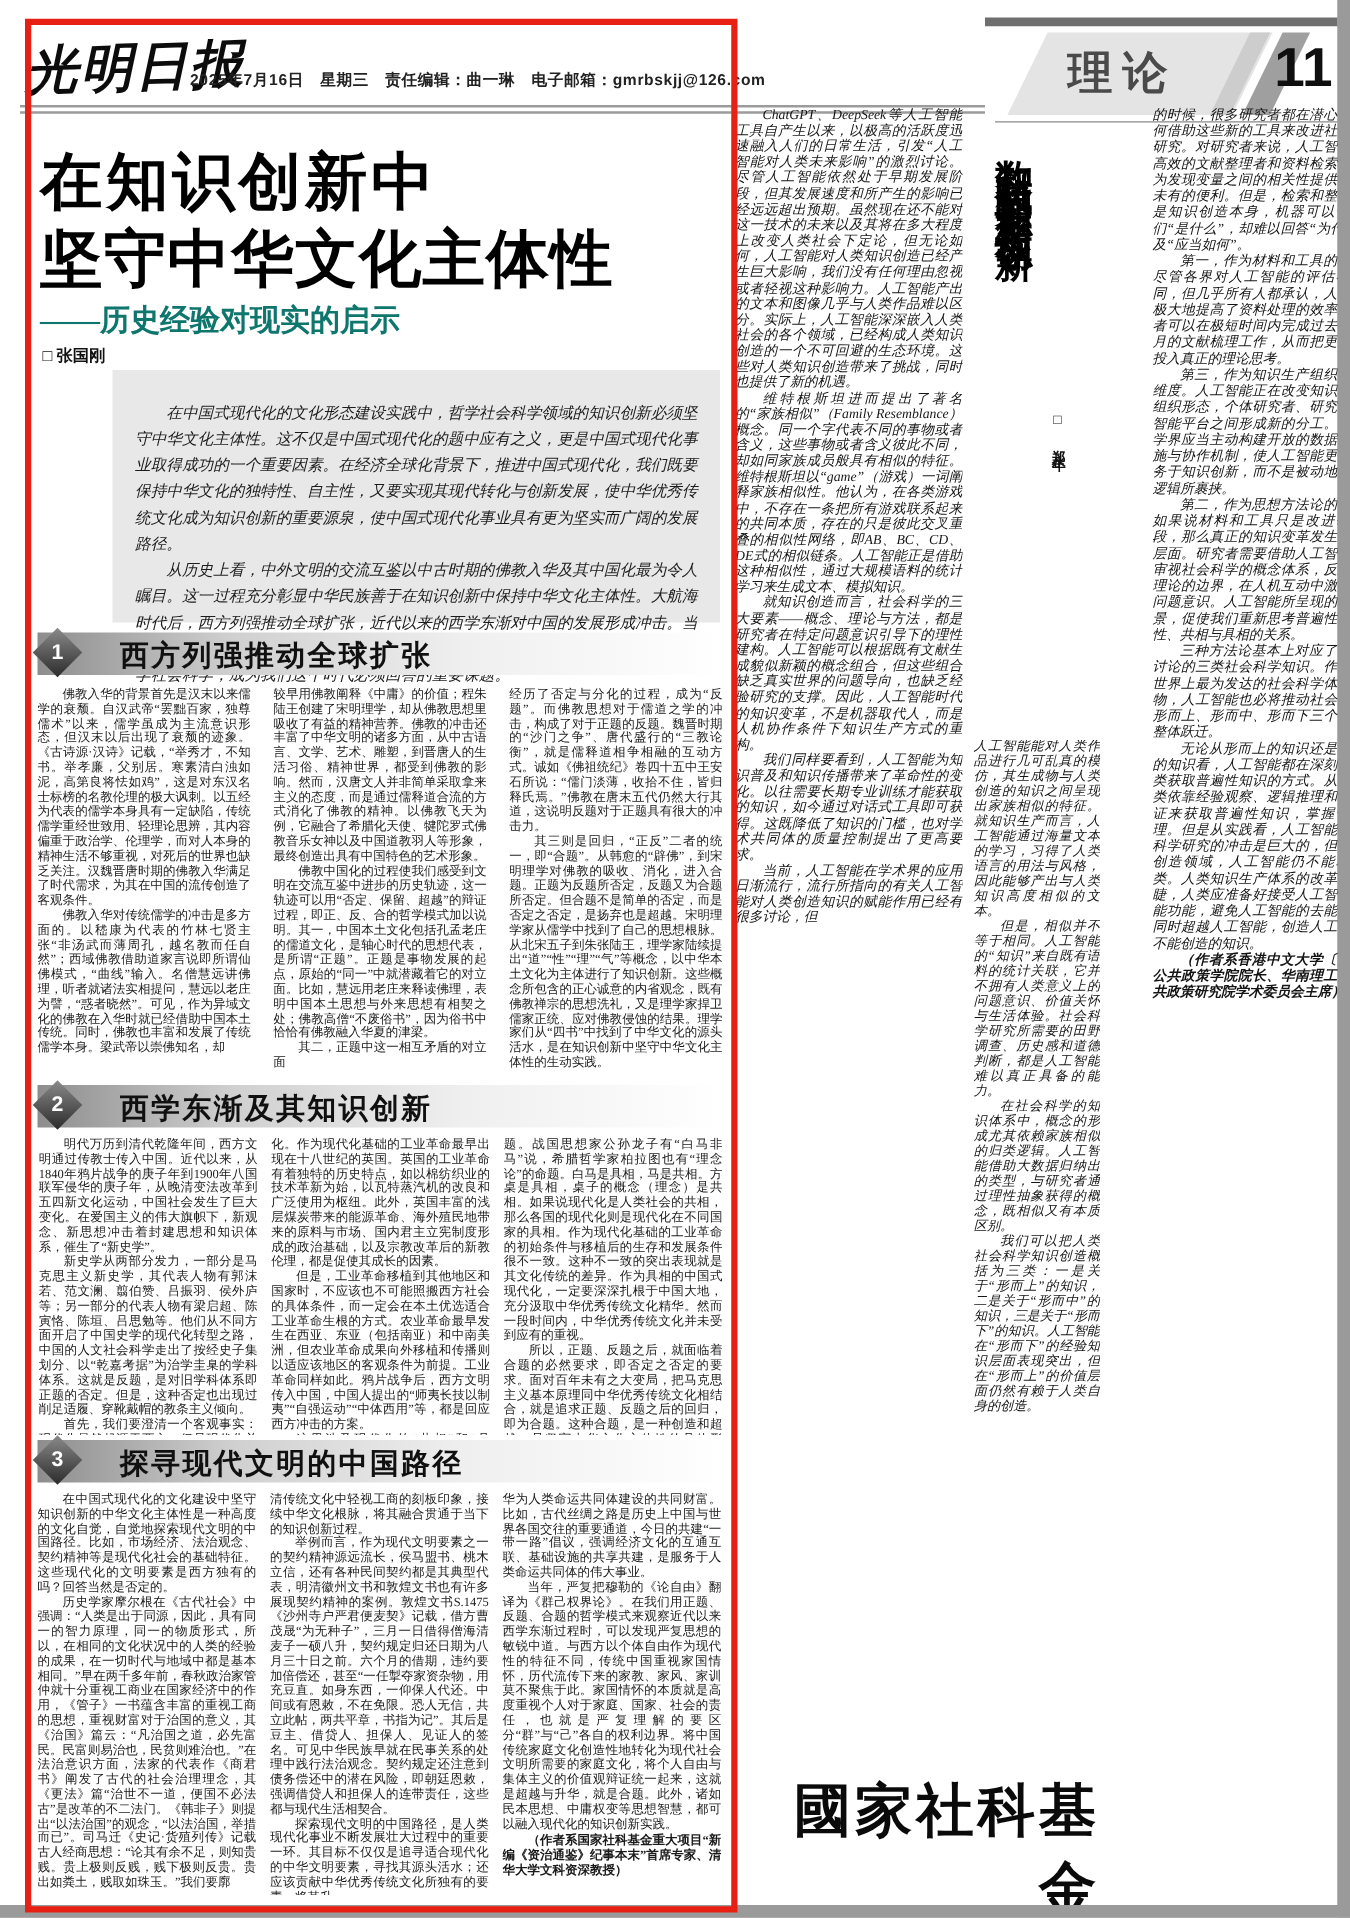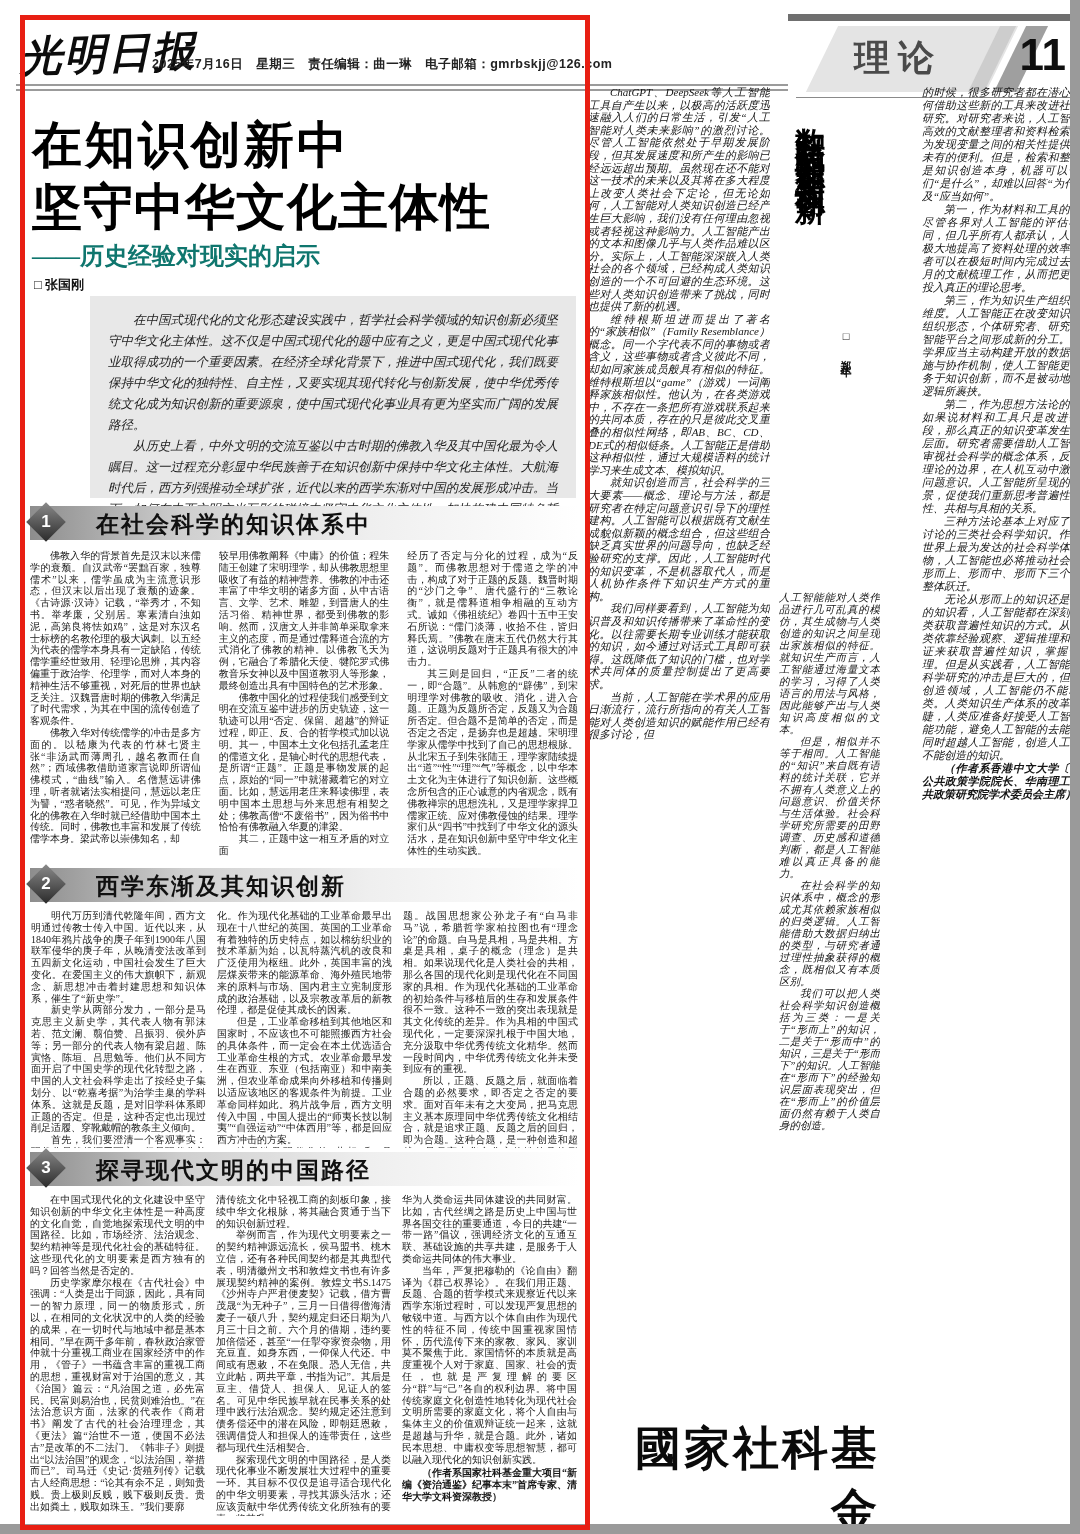--- a/index.html
+++ b/index.html
@@ -23,21 +23,21 @@
   .banner .pnum{position:absolute;right:4px;top:18px;font-size:44px;font-weight:bold;color:#0f0f0f;
                 font-family:"Liberation Sans","DejaVu Sans",sans-serif;}
   .banner .botrule{position:absolute;left:8px;bottom:0;width:274px;height:1.5px;background:#8a8a8a;}
   
   #redbox{left:20px;top:15px;width:560px;height:1505px;border:5px solid #e81f13;z-index:50;pointer-events:none;}
   
   .hl1{left:32px;top:112px;font-size:50px;font-weight:900;letter-spacing:3px;color:#000;}
   .hl2{left:32px;top:174px;font-size:50px;font-weight:900;letter-spacing:1px;color:#000;}
   .sub{left:32px;top:240px;font-size:24px;font-weight:600;color:#0f766e;}
   .byl{left:34px;top:276px;font-size:13px;font-weight:bold;color:#111;}
-  .intro{left:90px;top:296px;width:486px;height:202px;background:#e8e8e8;padding:14px 18px;box-sizing:border-box;
+  .intro{left:90px;top:296px;width:486px;height:202px;background:#e8e8e8;padding:24px 18px;box-sizing:border-box;
          font-style:italic;font-size:12.5px;line-height:21px;color:#1c1c1c;text-align:justify;}
   .intro p{margin:0;text-indent:2em;}
   .secbar{left:30px;width:548px;height:34px;
           background:linear-gradient(90deg,#8d8d8d 0%,#cfcfcf 28%,#efefef 62%,#ffffff 100%);}
   .badge{position:absolute;left:2px;top:2px;width:28px;height:28px;transform:rotate(45deg);
          background:linear-gradient(135deg,#8a8a8a,#2b2b2b);}
   .badge span{position:absolute;left:0;top:0;width:28px;height:28px;transform:rotate(-45deg);
               color:#fff;font-size:17px;font-weight:bold;text-align:center;line-height:28px;
               font-family:"Liberation Sans","DejaVu Sans",sans-serif;}
   .sectitle{position:absolute;left:66px;top:3px;font-size:23px;font-weight:900;color:#101010;letter-spacing:2px;}
@@ -92,21 +92,21 @@
 
     <div class="abs intro">
         <p>在中国式现代化的文化形态建设实践中，哲学社会科学领域的知识创新必须坚守中华文化主体性。这不仅是中国式现代化的题中应有之义，更是中国式现代化事业取得成功的一个重要因素。在经济全球化背景下，推进中国式现代化，我们既要保持中华文化的独特性、自主性，又要实现其现代转化与创新发展，使中华优秀传统文化成为知识创新的重要源泉，使中国式现代化事业具有更为坚实而广阔的发展路径。</p>
         <p>从历史上看，中外文明的交流互鉴以中古时期的佛教入华及其中国化最为令人瞩目。这一过程充分彰显中华民族善于在知识创新中保持中华文化主体性。大航海时代后，西方列强推动全球扩张，近代以来的西学东渐对中国的发展形成冲击。当下，如何在中西文明交光互影的碰撞中坚守中华文化主体性，加快构建中国特色哲学社会科学，成为我们这个时代必须回答的重要课题。</p>
       </div>
 
     <div class="abs secbar" style="top:506px;">
       <div class="badge">
           <span>1</span>
         </div>
-      <div class="sectitle">在社会科学的知识体系中</div>
+      <div class="sectitle">西方列强推动全球扩张</div>
     </div>
     <div class="abs cols" style="top:550px;height:310px;gap:18px;">
       <div class="col">
           <p>佛教入华的背景首先是汉末以来儒学的衰颓。自汉武帝“罢黜百家，独尊儒术”以来，儒学虽成为主流意识形态，但汉末以后出现了衰颓的迹象。《古诗源·汉诗》记载，“举秀才，不知书。举孝廉，父别居。寒素清白浊如泥，高第良将怯如鸡”，这是对东汉名士标榜的名教伦理的极大讽刺。以五经为代表的儒学本身具有一定缺陷，传统儒学重经世致用、轻理论思辨，其内容偏重于政治学、伦理学，而对人本身的精神生活不够重视，对死后的世界也缺乏关注。汉魏晋唐时期的佛教入华满足了时代需求，为其在中国的流传创造了客观条件。</p>
           <p>佛教入华对传统儒学的冲击是多方面的。以嵇康为代表的竹林七贤主张“非汤武而薄周孔，越名教而任自然”；西域佛教借助道家言说即所谓仙佛模式，“曲线”输入。名僧慧远讲佛理，听者就诸法实相提问，慧远以老庄为譬，“惑者晓然”。可见，作为异域文化的佛教在入华时就已经借助中国本土传统。同时，佛教也丰富和发展了传统儒学本身。梁武帝以崇佛知名，却</p>
         </div>
       <div class="col">
           <p class="noind">较早用佛教阐释《中庸》的价值；程朱陆王创建了宋明理学，却从佛教思想里吸收了有益的精神营养。佛教的冲击还丰富了中华文明的诸多方面，从中古语言、文学、艺术、雕塑，到晋唐人的生活习俗、精神世界，都受到佛教的影响。然而，汉唐文人并非简单采取拿来主义的态度，而是通过儒释道合流的方式消化了佛教的精神。以佛教飞天为例，它融合了希腊化天使、犍陀罗式佛教音乐女神以及中国道教羽人等形象，最终创造出具有中国特色的艺术形象。</p>
           <p>佛教中国化的过程使我们感受到文明在交流互鉴中进步的历史轨迹，这一轨迹可以用“否定、保留、超越”的辩证过程，即正、反、合的哲学模式加以说明。其一，中国本土文化包括孔孟老庄的儒道文化，是轴心时代的思想代表，是所谓“正题”。正题是事物发展的起点，原始的“同一”中就潜藏着它的对立面。比如，慧远用老庄来释读佛理，表明中国本土思想与外来思想有相契之处；佛教高僧“不废俗书”，因为俗书中恰恰有佛教融入华夏的津梁。</p>
           <p>其二，正题中这一相互矛盾的对立面</p>

